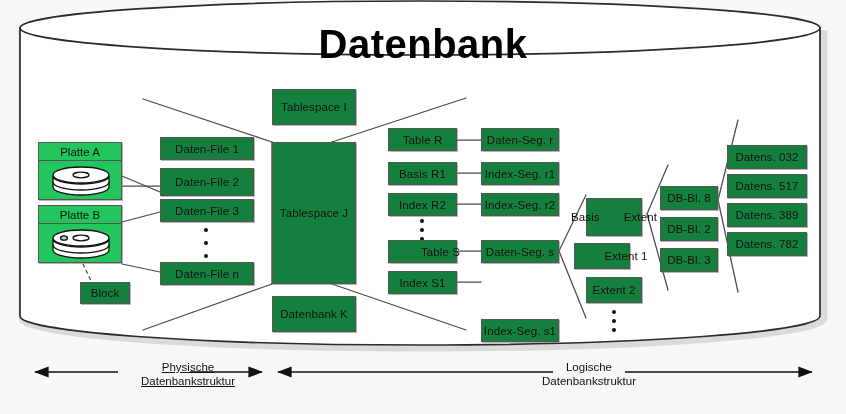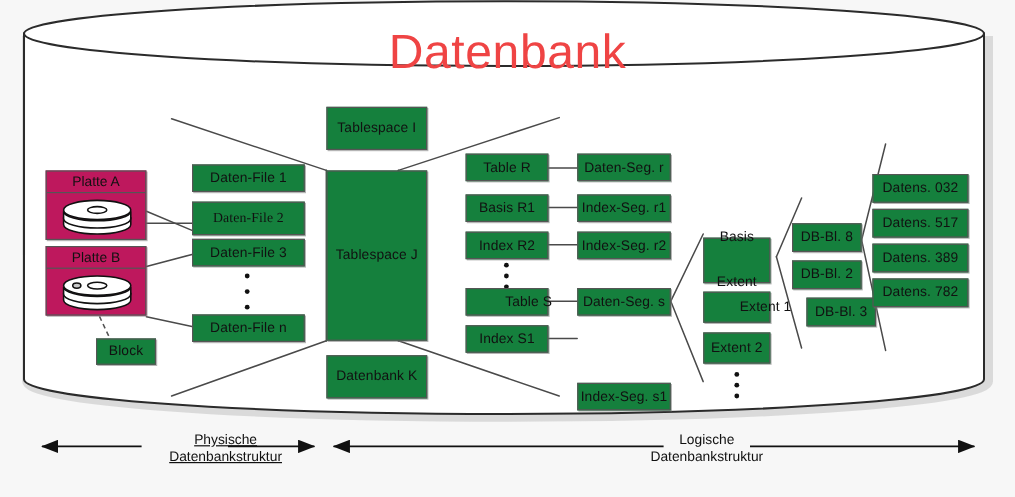--- a/index.html
+++ b/index.html
@@ -17,45 +17,45 @@
     background:#15803d;
     border:1.6px solid #555;
     box-sizing:border-box;
     display:flex;align-items:center;justify-content:center;
     font-size:11.5px;
     color:#111;
     letter-spacing:.1px;
     white-space:nowrap;
     box-shadow:1px 1px 0 rgba(120,120,120,.55);
   }
-  .box.two-line{flex-direction:column;line-height:1.12;gap:24px;}
+  .box.two-line{flex-direction:row;line-height:1.12;gap:24px;}
 
   .platte{
     position:absolute;
-    background:#be185d;
+    background:#22c55e;
     border:1.6px solid #555;
     box-sizing:border-box;
     box-shadow:1px 1px 0 rgba(120,120,120,.55);
   }
   .platte-label{
     height:17px;
     border-bottom:1.6px solid #555;
     display:flex;align-items:center;justify-content:center;
     font-size:11.5px;color:#111;
   }
   .platte-body{position:relative;height:calc(100% - 17px);}
 
   .title{
     position:absolute;
     left:0;right:0;top:22px;
     text-align:center;
     font-size:40px;
-    font-weight:400;
+    font-weight:700;
     letter-spacing:.5px;
-    color:#ef4444;
+    color:#000000;
   }
 
   .vdots{
     position:absolute;
     display:flex;flex-direction:column;align-items:center;justify-content:space-between;
   }
   .vdots i{display:block;width:4px;height:4px;border-radius:50%;background:#111;}
 
   .caption{
     position:absolute;
@@ -158,21 +158,21 @@
           <ellipse cx="42" cy="14" rx="8" ry="2.8"></ellipse>
           <ellipse cx="25" cy="14" rx="3.4" ry="2.2" fill="#c9c9c9"></ellipse>
         </g>
       </svg>
     </div>
   </div>
 
   <div class="box" style="left:80px;top:282px;width:50px;height:22px;">Block</div>
 
   <div class="box" style="left:160px;top:137px;width:94px;height:23px;">Daten-File 1</div>
-  <div class="box" style="left:160px;top:168px;width:94px;height:28px;font-family:Liberation Serif, serif;">Daten-File 2</div>
+  <div class="box" style="left:160px;top:168px;width:94px;height:28px;">Daten-File 2</div>
   <div class="box" style="left:160px;top:199px;width:94px;height:23px;">Daten-File 3</div>
   <div class="vdots" style="left:203px;top:228px;width:6px;height:30px;">
       <i></i>
       <i></i>
       <i></i>
     </div>
   <div class="box" style="left:160px;top:262px;width:94px;height:23px;">Daten-File n</div>
 
   <div class="box" style="left:272px;top:89px;width:84px;height:36px;">Tablespace I</div>
   <div class="box" style="left:272px;top:142px;width:84px;height:142px;">Tablespace J</div>
@@ -192,31 +192,31 @@
   <div class="box" style="left:481px;top:128px;width:78px;height:23px;">Daten-Seg. r</div>
   <div class="box" style="left:481px;top:162px;width:78px;height:23px;">Index-Seg. r1</div>
   <div class="box" style="left:481px;top:193px;width:78px;height:23px;">Index-Seg. r2</div>
   <div class="box" style="left:481px;top:240px;width:78px;height:23px;">Daten-Seg. s</div>
   <div class="box" style="left:481px;top:271px;width:78px;height:23px;margin-top:48px;">Index-Seg. s1</div>
 
   <div class="box two-line" style="left:586px;top:198px;width:56px;height:38px;">
     <span>Basis</span>
     <span>Extent</span>
   </div>
-  <div class="box" style="left:586px;top:243px;width:56px;height:26px;padding-left:48px;">Extent 1</div>
+  <div class="box" style="left:574px;top:243px;width:56px;height:26px;padding-left:48px;">Extent 1</div>
   <div class="box" style="left:586px;top:277px;width:56px;height:26px;">Extent 2</div>
   <div class="vdots" style="left:611px;top:310px;width:6px;height:22px;">
       <i></i>
       <i></i>
       <i></i>
     </div>
 
   <div class="box" style="left:660px;top:186px;width:58px;height:24px;">DB-Bl. 8</div>
   <div class="box" style="left:660px;top:217px;width:58px;height:24px;">DB-Bl. 2</div>
-  <div class="box" style="left:660px;top:248px;width:58px;height:24px;margin-left:12px;">DB-Bl. 3</div>
+  <div class="box" style="left:660px;top:248px;width:58px;height:24px;">DB-Bl. 3</div>
 
   <div class="box" style="left:727px;top:145px;width:80px;height:24px;">Datens. 032</div>
   <div class="box" style="left:727px;top:174px;width:80px;height:24px;">Datens. 517</div>
   <div class="box" style="left:727px;top:203px;width:80px;height:24px;">Datens. 389</div>
   <div class="box" style="left:727px;top:232px;width:80px;height:24px;">Datens. 782</div>
 
   <div class="caption" style="left:88px;top:360px;width:200px;text-decoration:underline;">
     <div>Physische</div>
     <div>Datenbankstruktur</div>
   </div>

